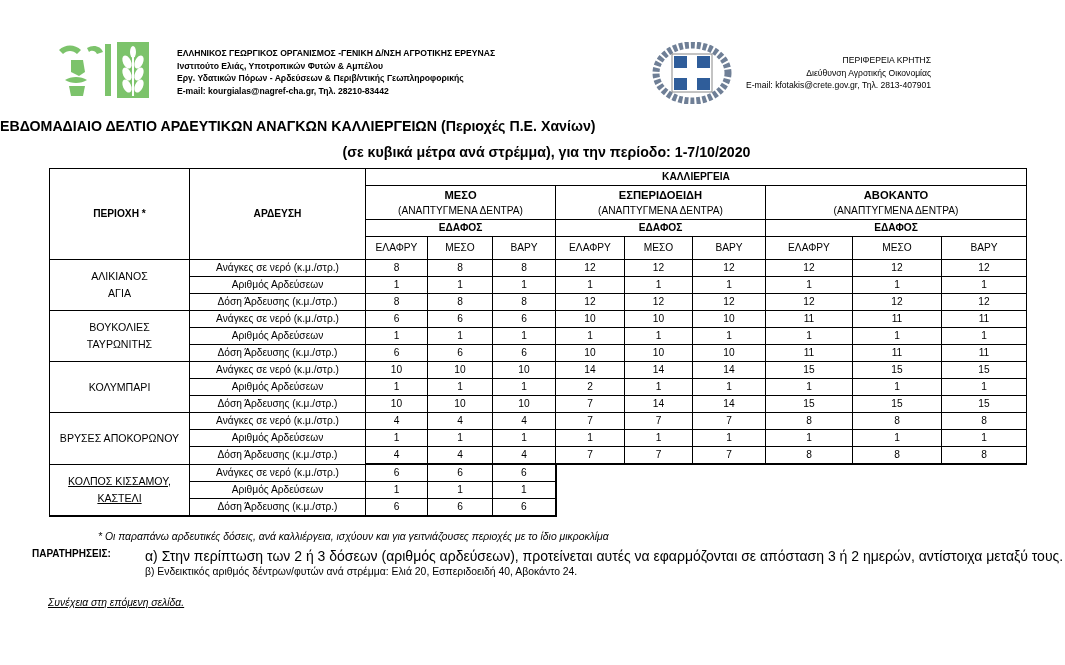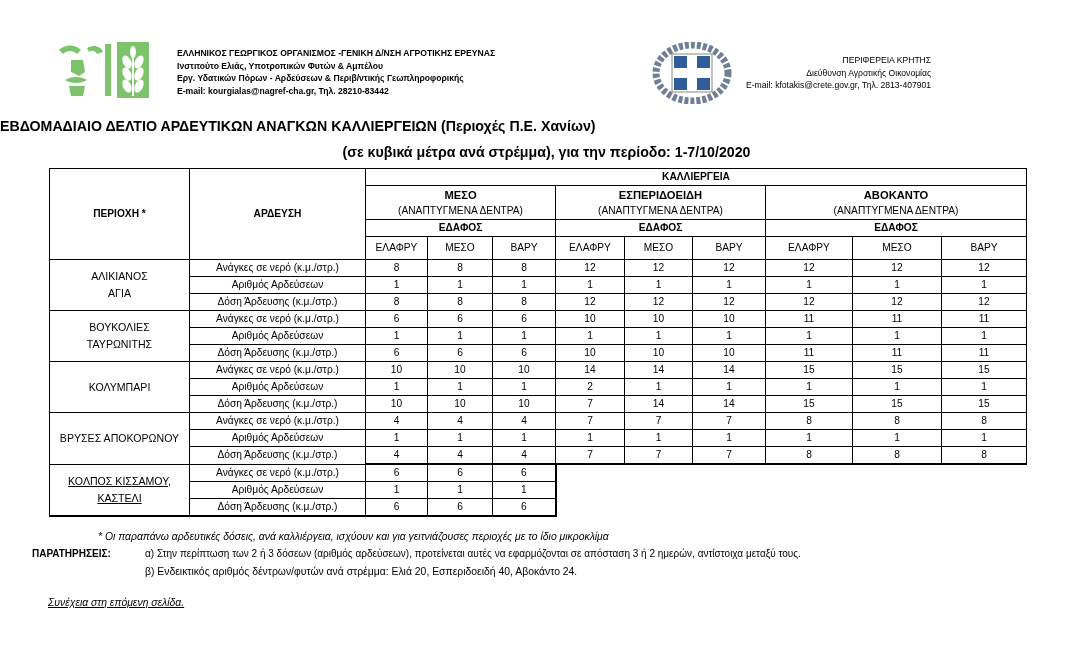--- a/index.html
+++ b/index.html
@@ -20,21 +20,21 @@
   table.main { position: absolute; left: 49px; top: 168px; border-collapse: collapse; table-layout: fixed; font-size: 10.2px; }
   table.main td { border: 1px solid #000; text-align: center; padding: 0; height: 16px; line-height: 14px; overflow: hidden; white-space: nowrap; }
   table.main td.bold { font-weight: bold; }
   table.main td.noborder { border: none; }
   .thick-top td { border-top: 2.5px solid #000; }
   .crop-name { font-weight: bold; font-size: 11.2px; display: block; line-height: 15px; }
   .crop-sub { display: block; line-height: 15px; }
 
   .note-star { position: absolute; left: 98px; top: 531px; font-size: 10.4px; font-style: italic; white-space: nowrap; }
   .notes-label { position: absolute; left: 32px; top: 548px; font-size: 10px; font-weight: bold; white-space: nowrap; }
-  .note-a { position: absolute; left: 145px; top: 548px; font-size: 10px; white-space: nowrap; }
+  .note-a { position: absolute; left: 145px; top: 548px; font-size: 14px; white-space: nowrap; }
   .note-b { position: absolute; left: 145px; top: 566px; font-size: 10.4px; white-space: nowrap; }
   .continue { position: absolute; left: 48px; top: 597px; font-size: 10.4px; font-style: italic; text-decoration: underline; white-space: nowrap; }
 </style>
 </head>
 <body>
 
 <div class="hdr-left">
   <svg class="logo-left" viewBox="0 0 100 56">
     <g fill="#7cc36b">
       <path d="M2 8 C8 2 18 2 24 8 L20 12 C16 8 10 8 6 12 Z"></path>

